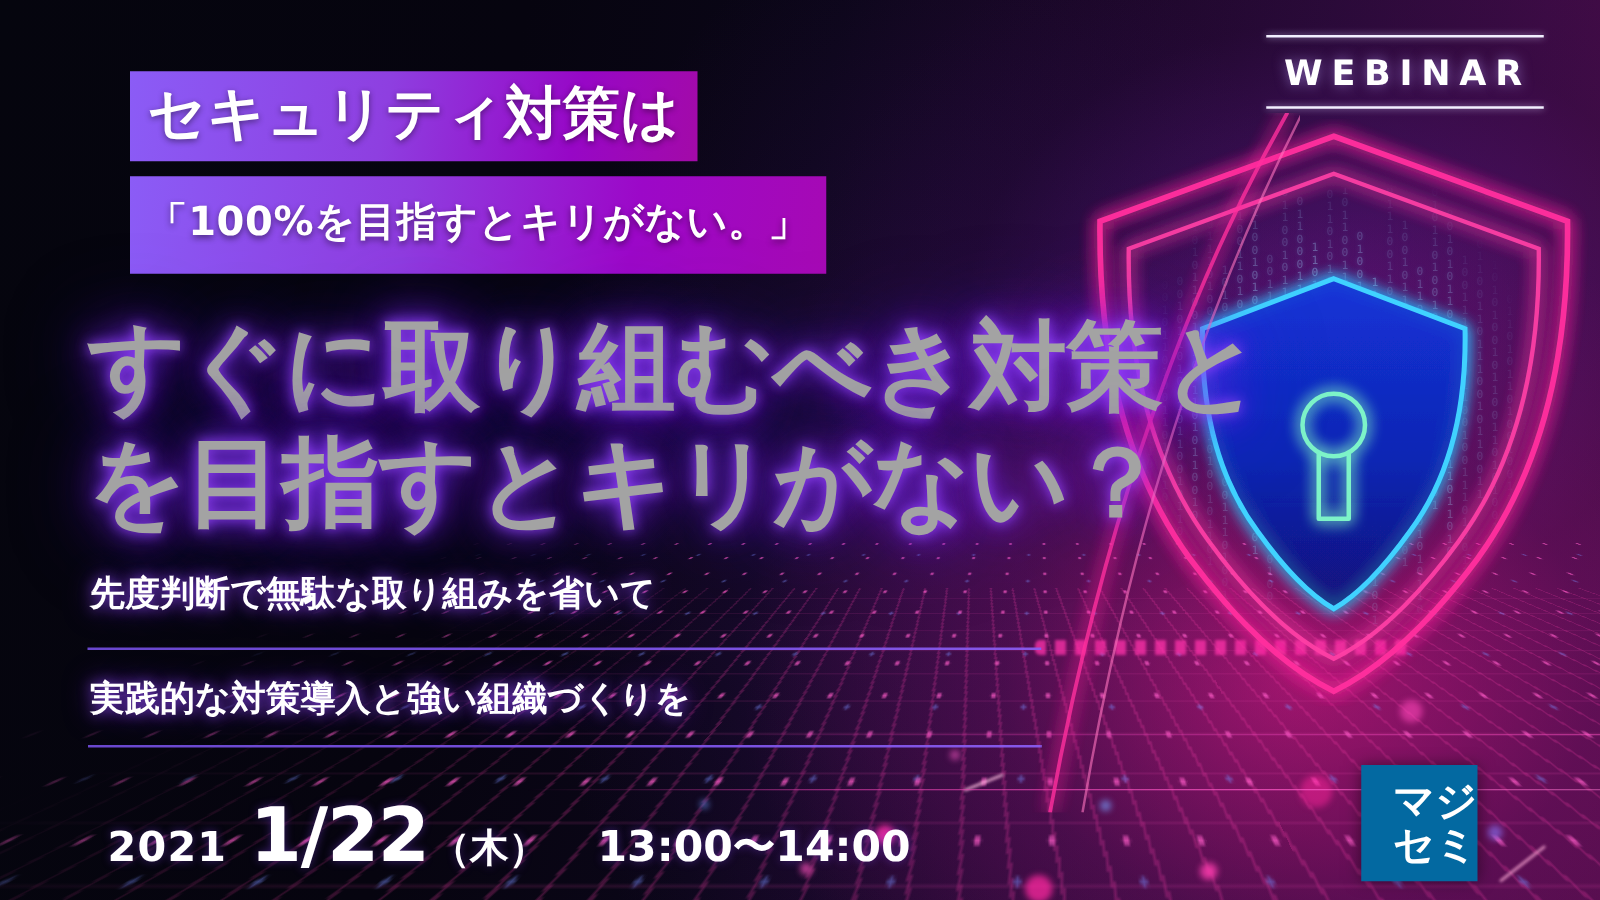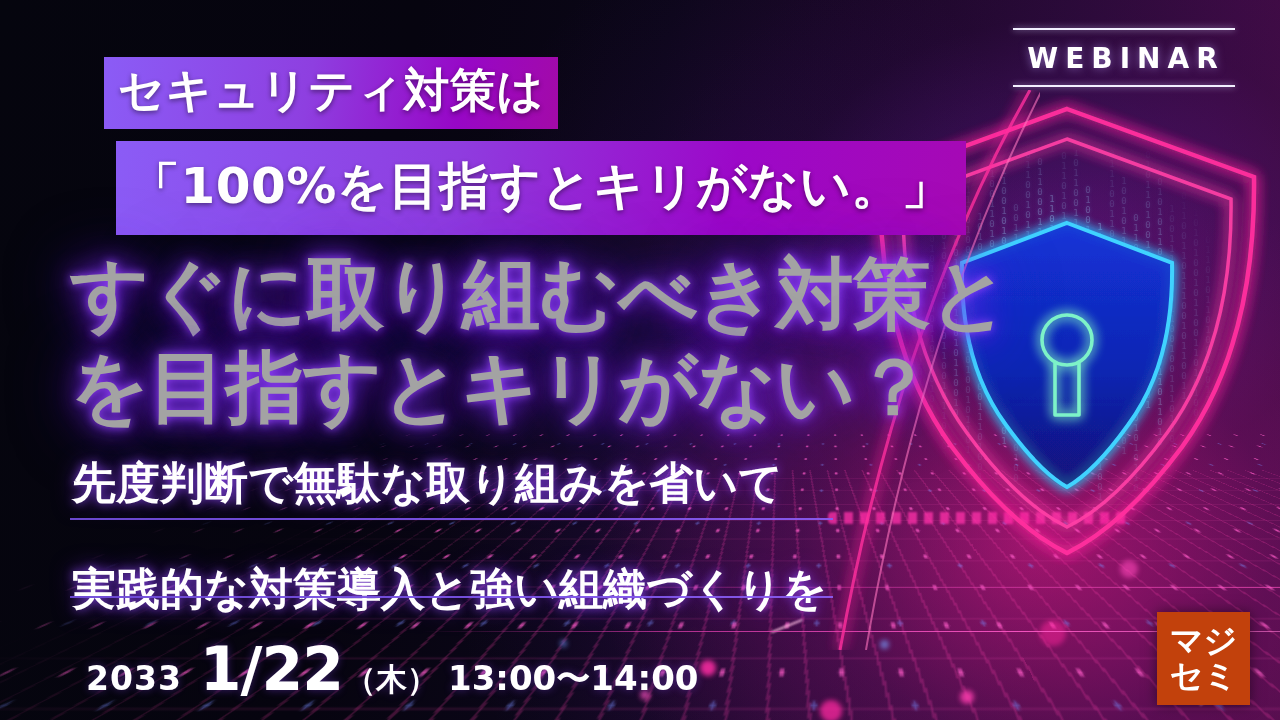--- a/index.html
+++ b/index.html
@@ -79,79 +79,79 @@
     padding:0 14px 4px 14px;
     color:#fff; font-weight:bold; letter-spacing:.5px;
     text-shadow:0 2px 5px rgba(0,0,0,.45);
     margin-left:32px;
   }
   #kicker1{
     left:72px; top:57px; height:72px; font-size:46px;
     background:linear-gradient(100deg,#8b5cf6 0%,#8e3fe0 45%,#9707c6 78%,#a30aa8 100%);
   }
   #kicker2{
-    left:84px; top:141px; height:94px; font-size:50px;
+    left:72px; top:141px; height:78px; font-size:32px;
     background:linear-gradient(100deg,#8b5cf6 0%,#8f3cdf 40%,#9c08c8 72%,#a609b4 100%);
   }
 
   
   .headline{
     position:absolute; left:70px; color:#a3a3a3; font-weight:bold;
     font-size:78px; line-height:1;
     letter-spacing:-1px;
     text-shadow:
       0 0 10px rgba(150,70,255,.95),
       0 0 24px rgba(125,45,245,.9),
       0 0 44px rgba(108,28,235,.8),
       0 0 72px rgba(95,20,220,.55);
   }
   #head1{ top:255px; }
   #head2{ top:348px; }
 
   
   .subline{
     position:absolute; left:72px; color:#ffffff; font-weight:bold;
-    font-size:44px; line-height:1; letter-spacing:0;
+    font-size:28px; line-height:1; letter-spacing:0;
     text-shadow:0 0 10px rgba(150,80,255,.75), 0 0 22px rgba(120,40,230,.6);
   }
   #sub1{ top:461px; }
-  #sub2{ top:567px; }
+  #sub2{ top:545px; }
   .divider{
     position:absolute; left:70px; width:763px; height:2px;
     background:linear-gradient(90deg,#6f4bd8 0%,#7a52e6 55%,#8a5cf0 100%);
     opacity:.95;
   }
   #div1{ top:518px; }
   #div2{ top:596px; }
 
   
   .daterow{
     position:absolute; left:86px; top:634px;
     display:flex; align-items:baseline; color:#fff;
     text-shadow:0 0 8px rgba(120,60,220,.45);
   }
   .d-year{ font-size:33px; font-weight:bold; letter-spacing:1px; }
   .d-md{ font-size:60px; font-weight:bold; margin-left:18px; letter-spacing:-1px; }
   .d-dow{ font-size:31px; font-weight:bold; margin-left:2px; }
-  .d-time{ font-size:34px; font-weight:bold; margin-left:10px; letter-spacing:0px; }
+  .d-time{ font-size:34px; font-weight:bold; margin-left:40px; letter-spacing:0px; }
 
   
   .webinar-block{ position:absolute; left:1013px; top:28px; width:222px; }
   .webinar-rule{ height:2px; background:#f2f0ff; box-shadow:0 0 6px rgba(220,210,255,.7); }
   .webinar-text{
     text-align:center; color:#ffffff; font-size:28px; font-weight:bold;
     letter-spacing:7px; padding:12px 0 10px 4px;
     text-shadow:0 0 10px rgba(190,160,255,.55);
   }
 
   
   .logo{
-    position:absolute; left:1157px; top:612px; width:93px; height:93px;
-    background:#c2410c; display:flex; flex-direction:column;
-    align-items:center; justify-content:center;
+    position:absolute; left:1089px; top:612px; width:93px; height:93px;
+    background:#0369a1; display:flex; flex-direction:column;
+    align-items:flex-end; justify-content:center;
     box-shadow:0 0 12px rgba(0,0,0,.5);
   }
   .logo span{
     color:#ffffff; font-weight:bold; font-size:33px; line-height:1.06;
     letter-spacing:0px;
   }
 </style>
 </head>
 <body>
 
@@ -261,21 +261,21 @@
 
   <div class="headline" id="head1">すぐに取り組むべき対策と</div>
   <div class="headline" id="head2">を目指すとキリがない？</div>
 
   <div class="subline" id="sub1">先度判断で無駄な取り組みを省いて</div>
   <div class="divider" id="div1"></div>
   <div class="subline" id="sub2">実践的な対策導入と強い組織づくりを</div>
   <div class="divider" id="div2"></div>
 
   <div class="daterow">
-    <span class="d-year">2033</span>
+    <span class="d-year">2021</span>
     <span class="d-md">1/22</span>
     <span class="d-dow">（木）</span>
     <span class="d-time">13:00〜14:00</span>
   </div>
 
   <div class="webinar-block">
     <div class="webinar-rule"></div>
     <div class="webinar-text">WEBINAR</div>
     <div class="webinar-rule"></div>
   </div>

